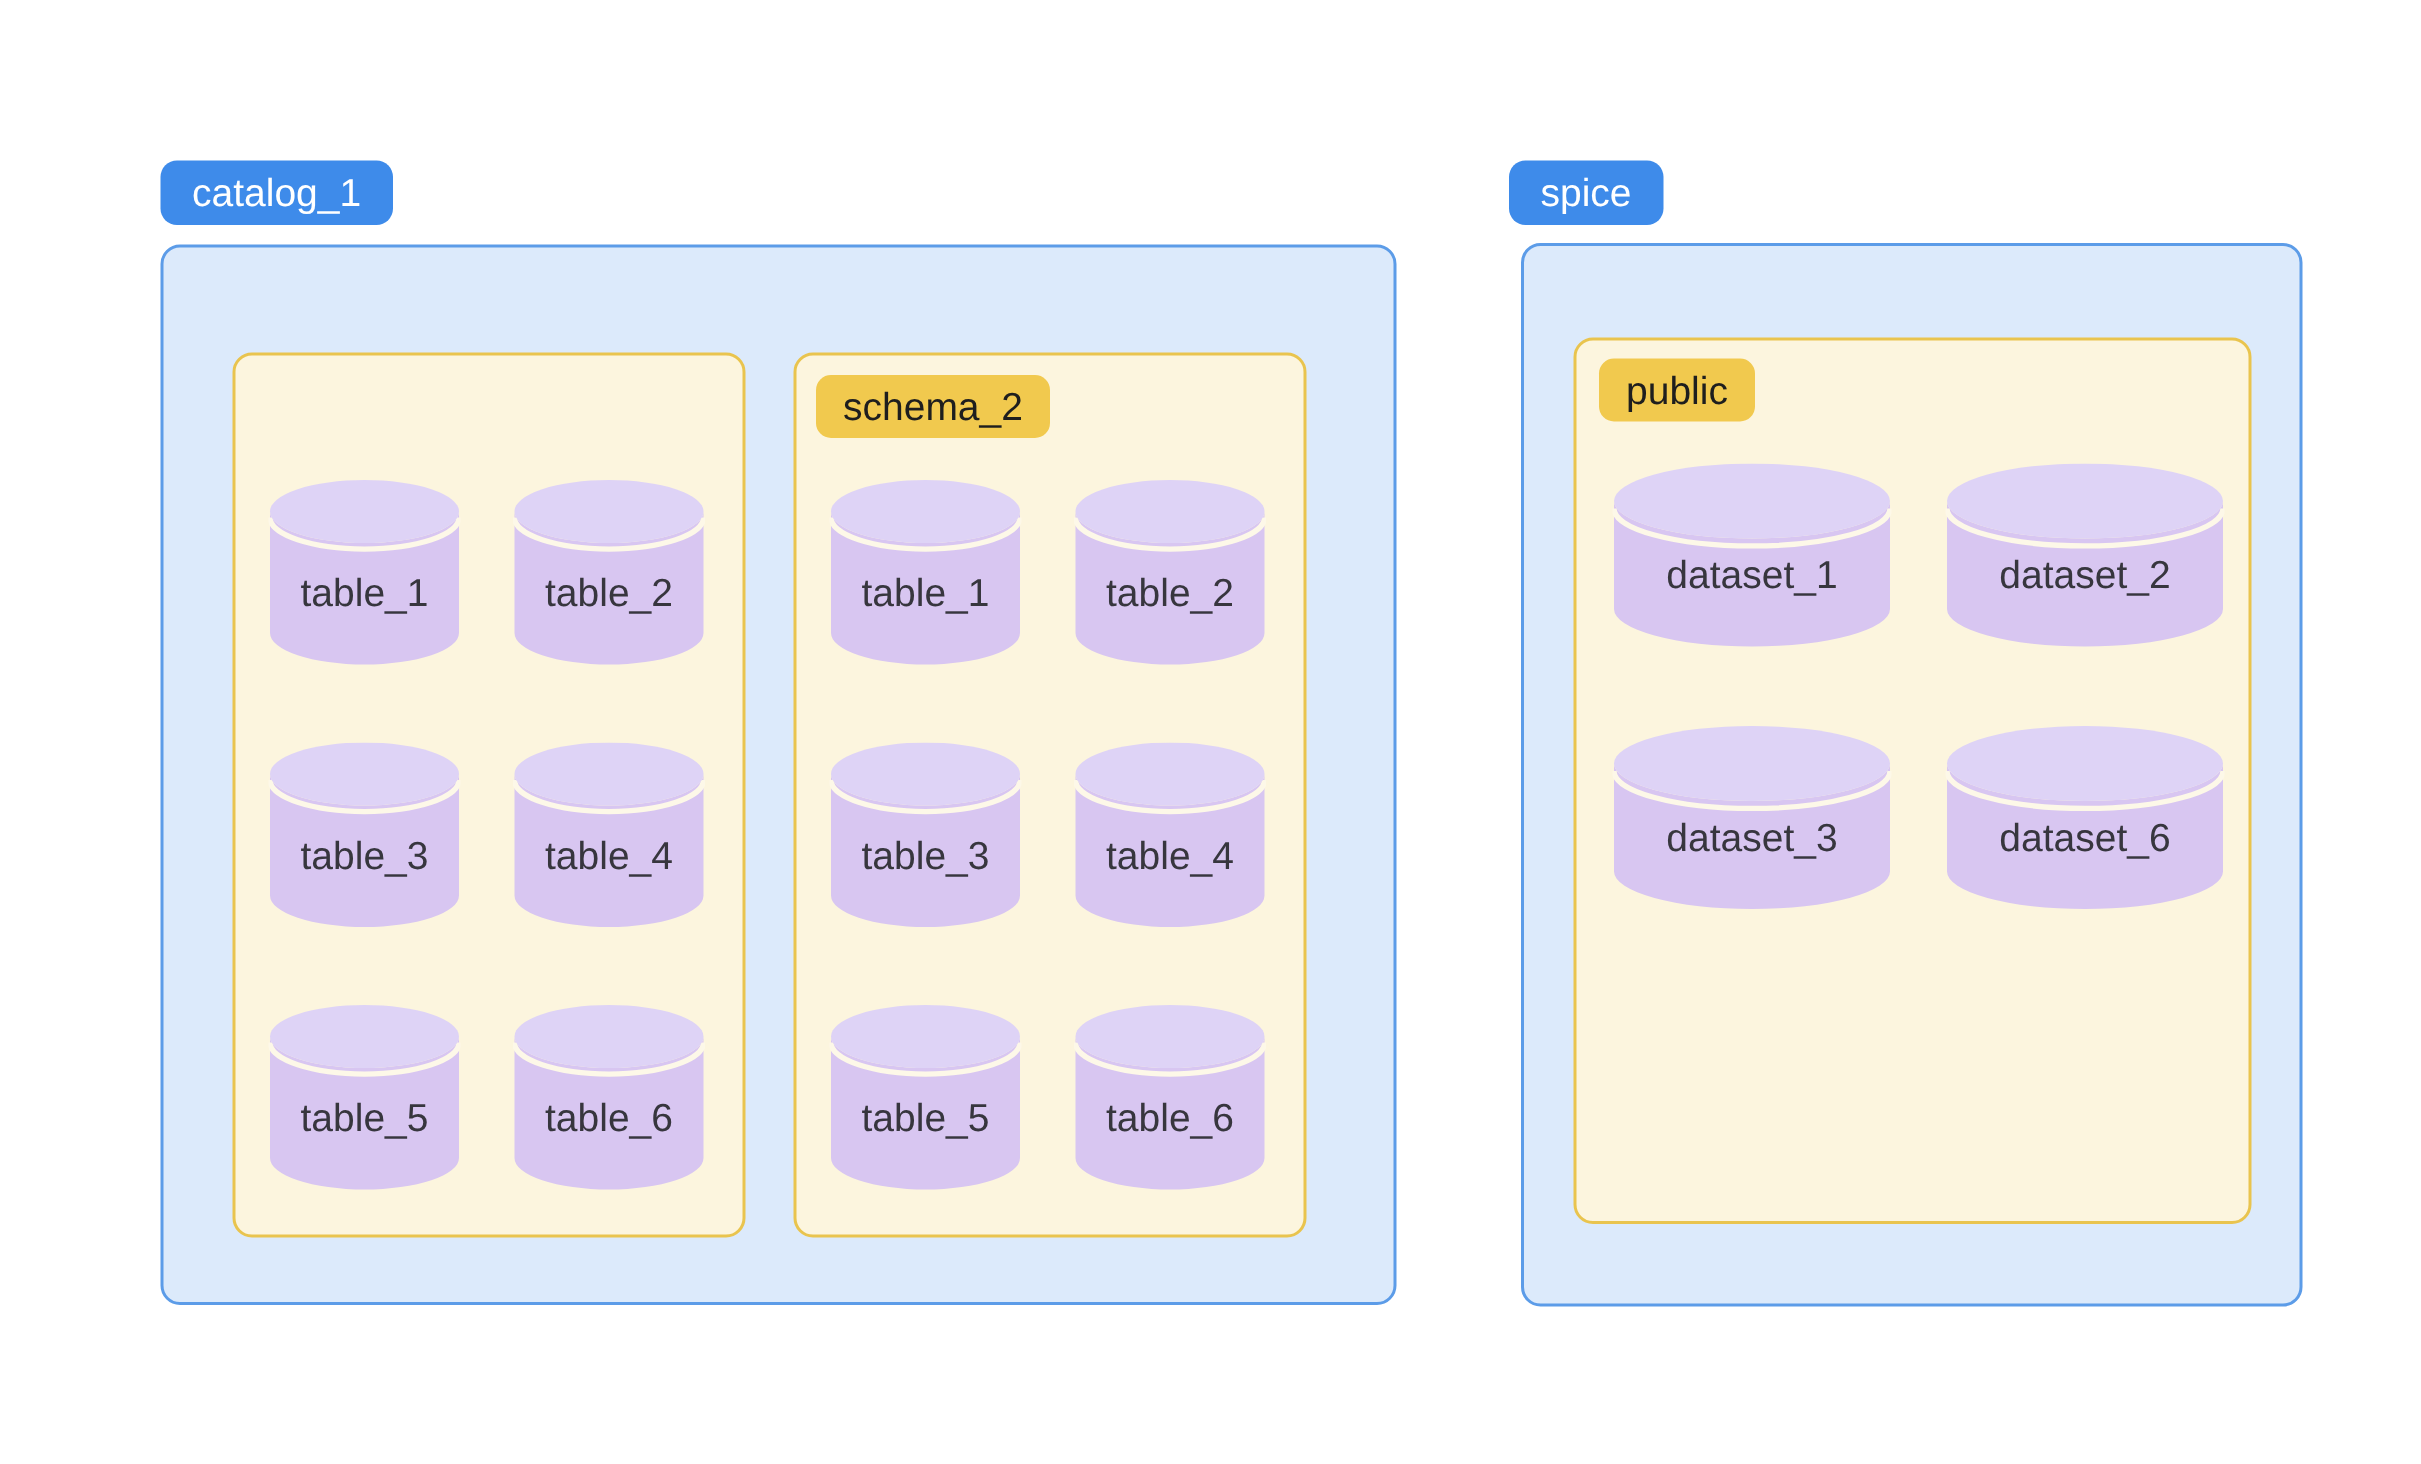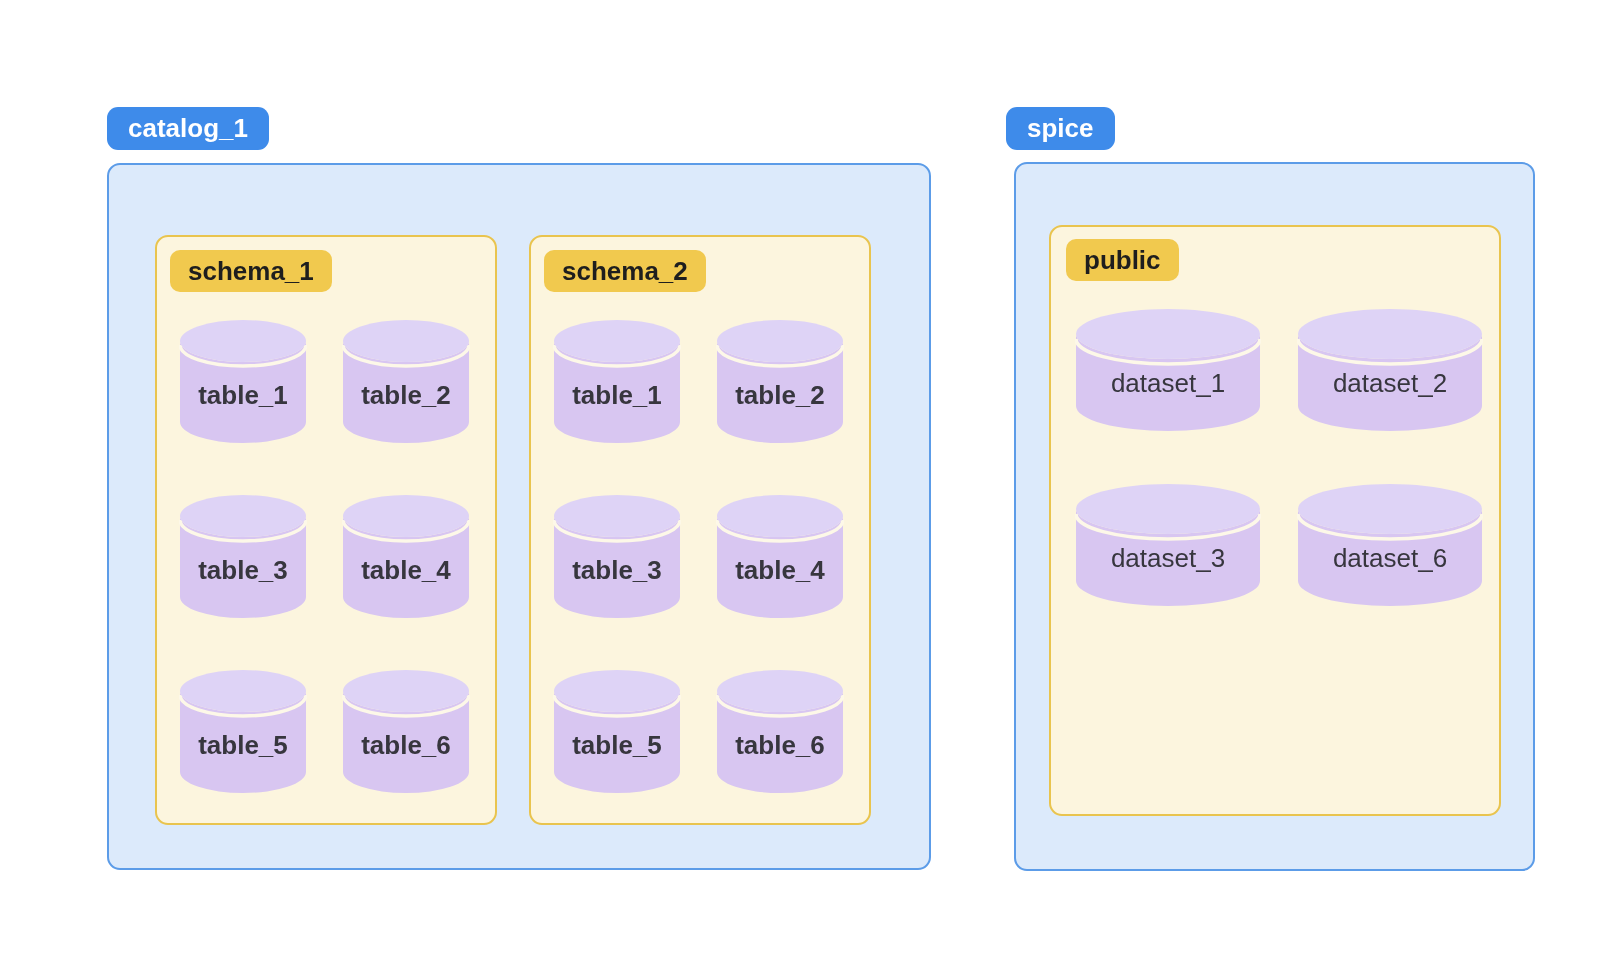--- a/index.html
+++ b/index.html
@@ -8,21 +8,21 @@
     width: 1614px;
     height: 976px;
     font-family: "Liberation Sans", sans-serif;
     overflow: hidden;
   }
   .pill {
     position: absolute;
     display: inline-flex;
     align-items: center;
     font-size: 26px;
-    font-weight: 700;
+    font-weight: 400;
     white-space: nowrap;
     box-sizing: border-box;
   }
   .pill.blue {
     background: #3e8bea;
     color: #ffffff;
     height: 43px;
     padding: 0 21px;
     border-radius: 11px;
   }
@@ -48,21 +48,21 @@
     border-radius: 13px;
   }
   .cyl-grid {
     position: absolute;
     display: grid;
     grid-template-columns: repeat(2, max-content);
   }
   .cyl-grid.tables  { left: 22px; top: 83px; column-gap: 35px; row-gap: 51px; }
   .cyl-grid.datasets{ left: 24px; top: 82px; column-gap: 36px; row-gap: 52px; }
   .cyl { position: relative; }
-  .cyl.t { width: 128px; height: 124px; font-weight: bold; }
+  .cyl.t { width: 128px; height: 124px; }
   .cyl.d { width: 186px; height: 123px; }
   .cyl svg { position: absolute; left: 0; top: 0; }
   .cyl-body { fill: #d8c6f1; }
   .cyl-top  { fill: #ded3f6; }
   .cyl-sep  { fill: none; stroke: #fdf8e8; stroke-width: 3.5; }
   .cyl-label {
     position: absolute;
     inset: 0;
     display: flex;
     align-items: center;
@@ -76,21 +76,20 @@
 </head>
 <body>
 
 <div class="canvas">
 
   <div class="pill blue" style="left:107px; top:107px;">catalog_1</div>
 
   <div class="container" style="left:107px; top:163px; width:824px; height:707px;">
 
     <div class="schema-box" style="left:46px; top:70px; width:342px; height:590px;">
-      <div class="pill gold" style="left:13px; top:13px;">schema_1</div>
       <div class="cyl-grid tables">
         <div class="cyl t">
           <svg width="128" height="124" viewBox="0 0 128 124">
             <path class="cyl-body" d="M1,21 L1,102 A63,21 0 0 0 127,102 L127,21 A63,21 0 0 1 1,21 Z"></path>
             <path class="cyl-sep" d="M1,25 A63,21 0 0 0 127,25"></path>
             <ellipse class="cyl-top" cx="64" cy="21" rx="63" ry="21"></ellipse>
           </svg>
           <span class="cyl-label">table_1</span>
         </div>
         <div class="cyl t">

